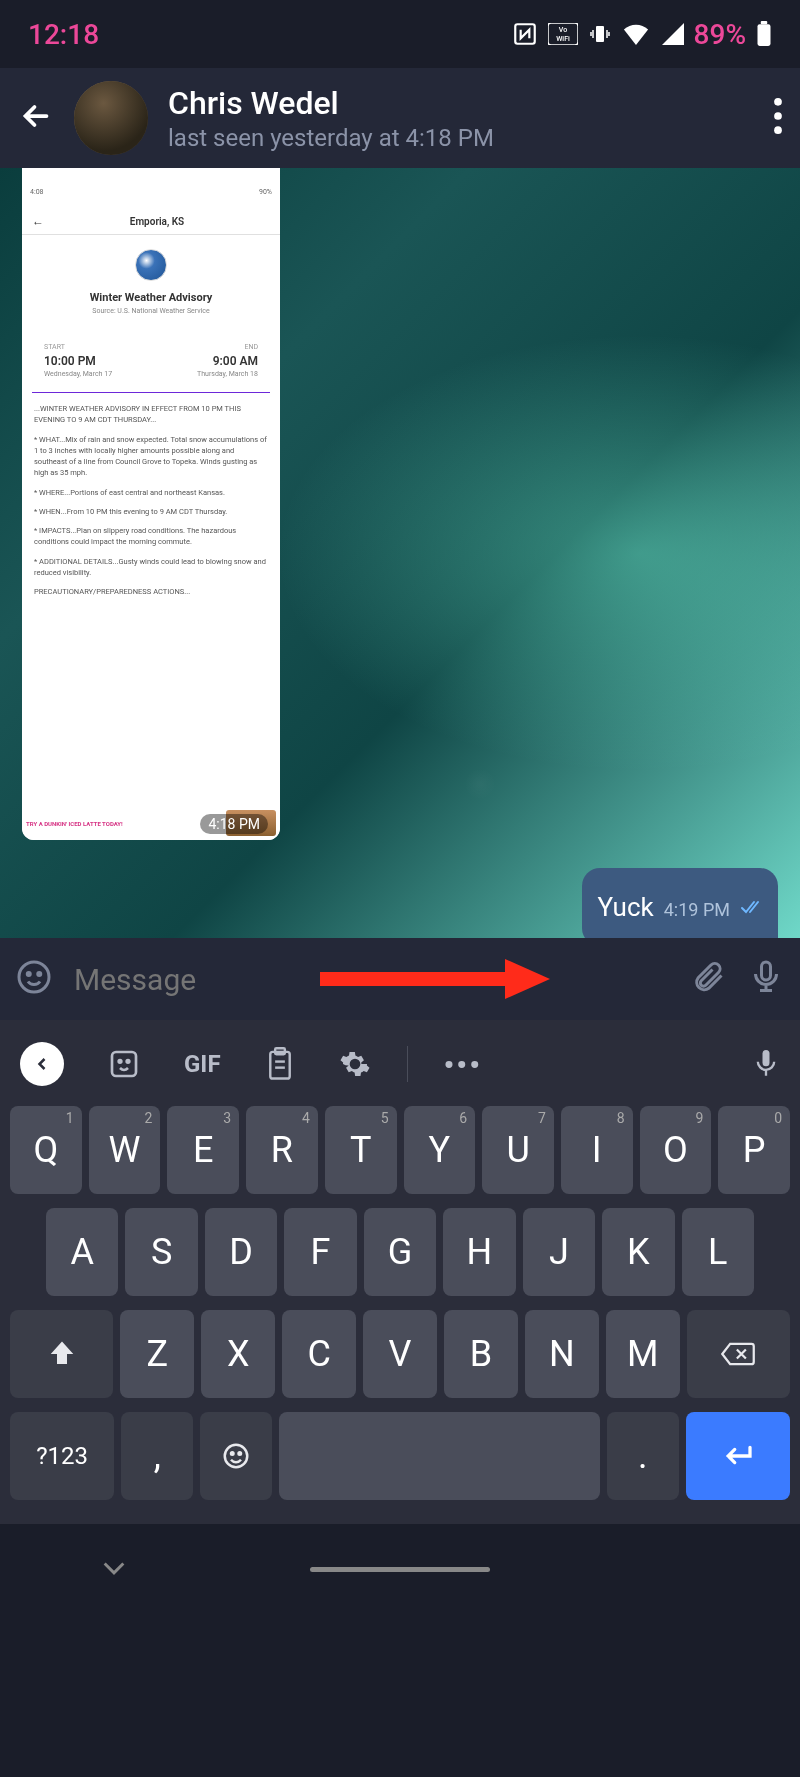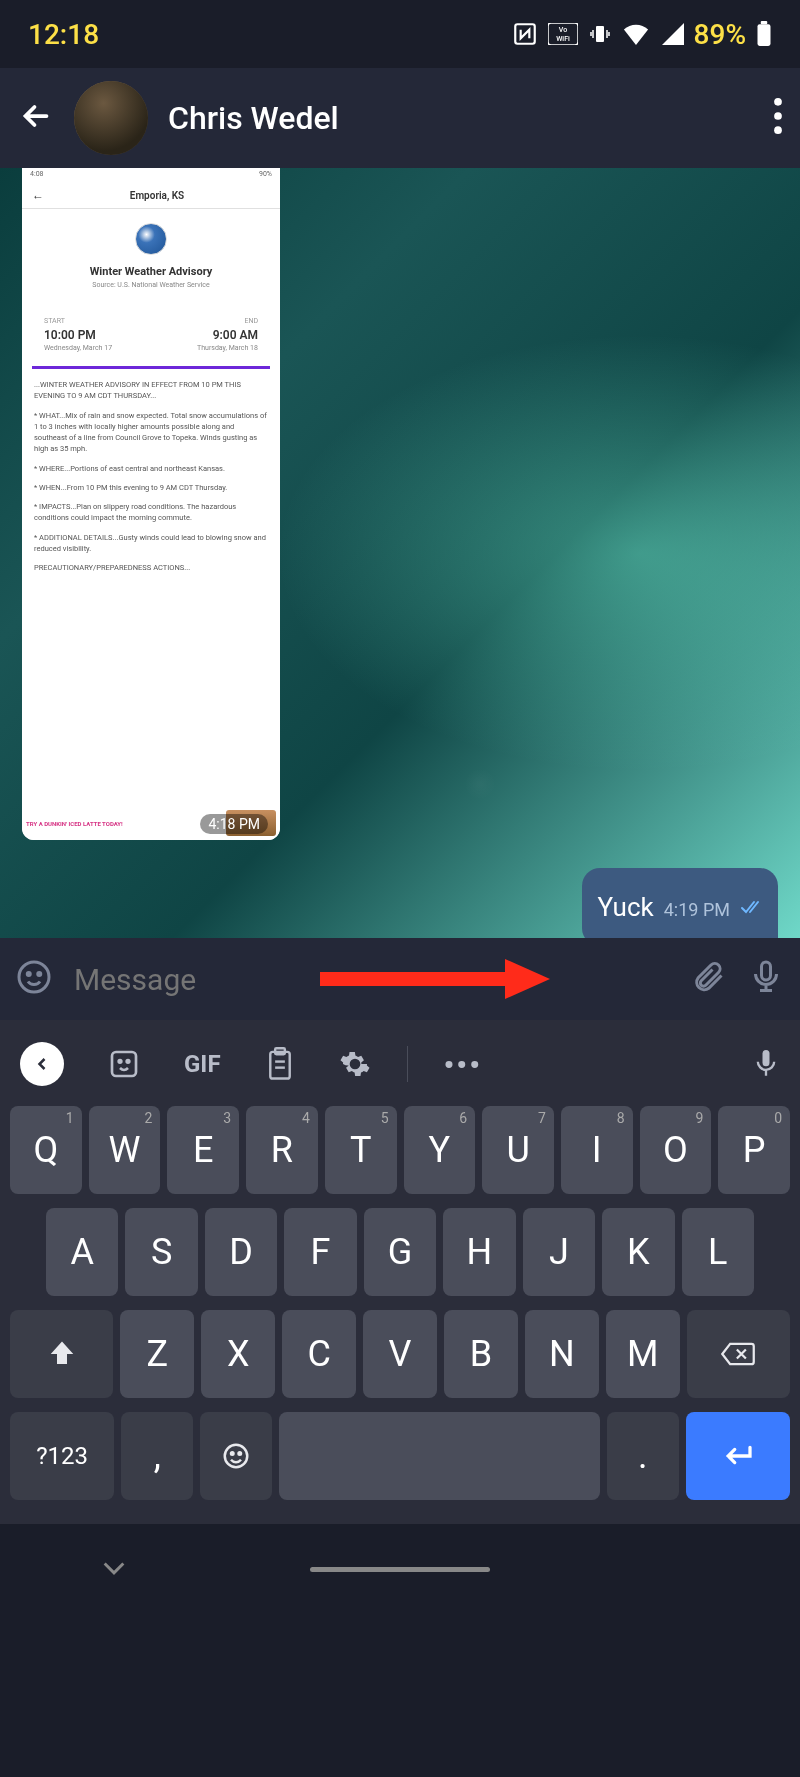--- a/index.html
+++ b/index.html
@@ -1,48 +1,48 @@
 <!DOCTYPE html>
 <html><head>
 <meta charset="utf-8">
 <style>
 * { margin: 0; padding: 0; box-sizing: border-box; font-family: -apple-system, Roboto, sans-serif; }
 body { width: 800px; height: 1777px; background: #1a1d29; overflow: hidden; position: relative; }
 
 
-.status-bar { height: 68px; background: #1a1d29; display: flex; align-items: center; justify-content: space-between; padding: 0 28px; color: #fde047; font-size: 28px; font-weight: 500; }
+.status-bar { height: 68px; background: #1a1d29; display: flex; align-items: center; justify-content: space-between; padding: 0 28px; color: #ec4899; font-size: 28px; font-weight: 500; }
 .status-left { display: flex; align-items: center; }
 .status-right { display: flex; align-items: center; gap: 10px; }
 .status-icon { display: inline-flex; align-items: center; justify-content: center; }
 
 
 .chat-header { height: 100px; background: #242838; display: flex; align-items: center; padding: 0 18px; gap: 20px; }
 .back-btn { color: #fff; }
 .avatar { width: 74px; height: 74px; border-radius: 50%; background: linear-gradient(135deg, #8b7355 0%, #3d3428 100%); position: relative; overflow: hidden; }
 .avatar::after { content: ""; position: absolute; inset: 0; background: radial-gradient(circle at 40% 30%, #6b5840 0%, #2a2418 70%); }
 .header-text { flex: 1; color: #fff; }
 .contact-name { font-size: 32px; font-weight: 500; }
 .last-seen { font-size: 24px; color: #8b93a8; margin-top: 2px; }
 .menu-dots { color: #fff; }
 
 
 .chat-area { height: 770px; background: linear-gradient(135deg, #0a3d3d 0%, #1a5555 30%, #0f4545 60%, #6fd8c8 100%); position: relative; overflow: hidden; }
 .chat-area::before { content: ""; position: absolute; inset: 0; background: radial-gradient(ellipse at 80% 50%, rgba(120,255,220,0.4) 0%, transparent 40%), radial-gradient(circle at 20% 20%, rgba(255,255,255,0.05) 0%, transparent 2%), radial-gradient(circle at 60% 80%, rgba(255,255,255,0.03) 0%, transparent 2%); }
 
 
 .screenshot-msg { position: absolute; left: 22px; top: 0; width: 258px; height: 672px; background: #fff; border-radius: 0 0 12px 12px; overflow: hidden; font-size: 9px; color: #333; }
-.ss-status { height: 14px; display: flex; justify-content: space-between; padding: 2px 8px; font-size: 7px; color: #666; }
+.ss-status { height: 14px; display: flex; justify-content: space-between; padding: 20px 8px; font-size: 7px; color: #666; }
 .ss-header { display: flex; align-items: center; padding: 6px 10px; border-bottom: 1px solid #e0e0e0; }
 .ss-back { font-size: 12px; color: #333; }
 .ss-loc { flex: 1; text-align: center; font-weight: 600; font-size: 10px; }
 .ss-logo-area { text-align: center; padding: 14px 0; }
 .ss-logo { width: 32px; height: 32px; margin: 0 auto 10px; border-radius: 50%; background: radial-gradient(circle at 35% 35%, #fff 0%, #3a72b8 30%, #1e5394 100%); border: 1px solid #ddd; }
 .ss-title { font-weight: 700; font-size: 11px; margin-bottom: 3px; }
 .ss-source { font-size: 7px; color: #888; }
-.ss-times { display: flex; justify-content: space-between; padding: 14px 12px; border-bottom: 3px solid #6d28d9; margin: 0 10px; }
+.ss-times { display: flex; justify-content: space-between; padding: 14px 12px; border-bottom: 1px solid #6d28d9; margin: 0 10px; }
 .ss-time-col { }
 .ss-time-label { font-size: 7px; color: #999; margin-bottom: 3px; }
 .ss-time-val { font-size: 12px; font-weight: 600; }
 .ss-time-date { font-size: 7px; color: #888; margin-top: 2px; }
 .ss-body { padding: 10px 12px; font-size: 7.5px; line-height: 1.5; color: #555; }
 .ss-body p { margin-bottom: 8px; }
 .ss-ad { position: absolute; bottom: 0; left: 0; right: 0; height: 34px; background: #fff; padding: 4px; display: flex; align-items: center; }
 .ss-ad-text { font-size: 6px; color: #d63384; font-weight: 700; }
 .ss-ad-img { width: 50px; height: 26px; background: linear-gradient(#c89060, #8b6030); border-radius: 3px; margin-left: auto; }
 .msg-time-overlay { position: absolute; bottom: 6px; right: 12px; background: rgba(0,0,0,0.4); color: #fff; font-size: 14px; padding: 2px 8px; border-radius: 10px; }
@@ -129,20 +129,21 @@
 
 <div class="chat-header">
   <div class="back-btn">
     <svg width="36" height="36" viewBox="0 0 24 24" fill="none" stroke="#fff" stroke-width="2.5" stroke-linecap="round">
         <path d="M19 12H5M11 18l-6-6 6-6"></path>
       </svg>
   </div>
   <div class="avatar"></div>
   <div class="header-text">
     <div class="contact-name">Chris Wedel</div>
+    <div class="last-seen">last seen yesterday at 4:18 PM</div>
   </div>
   <div class="menu-dots">
     <svg width="8" height="36" viewBox="0 0 6 28" fill="#fff">
         <circle cx="3" cy="3" r="3"></circle>
         <circle cx="3" cy="14" r="3"></circle>
         <circle cx="3" cy="25" r="3"></circle>
       </svg>
   </div>
 </div>
 

